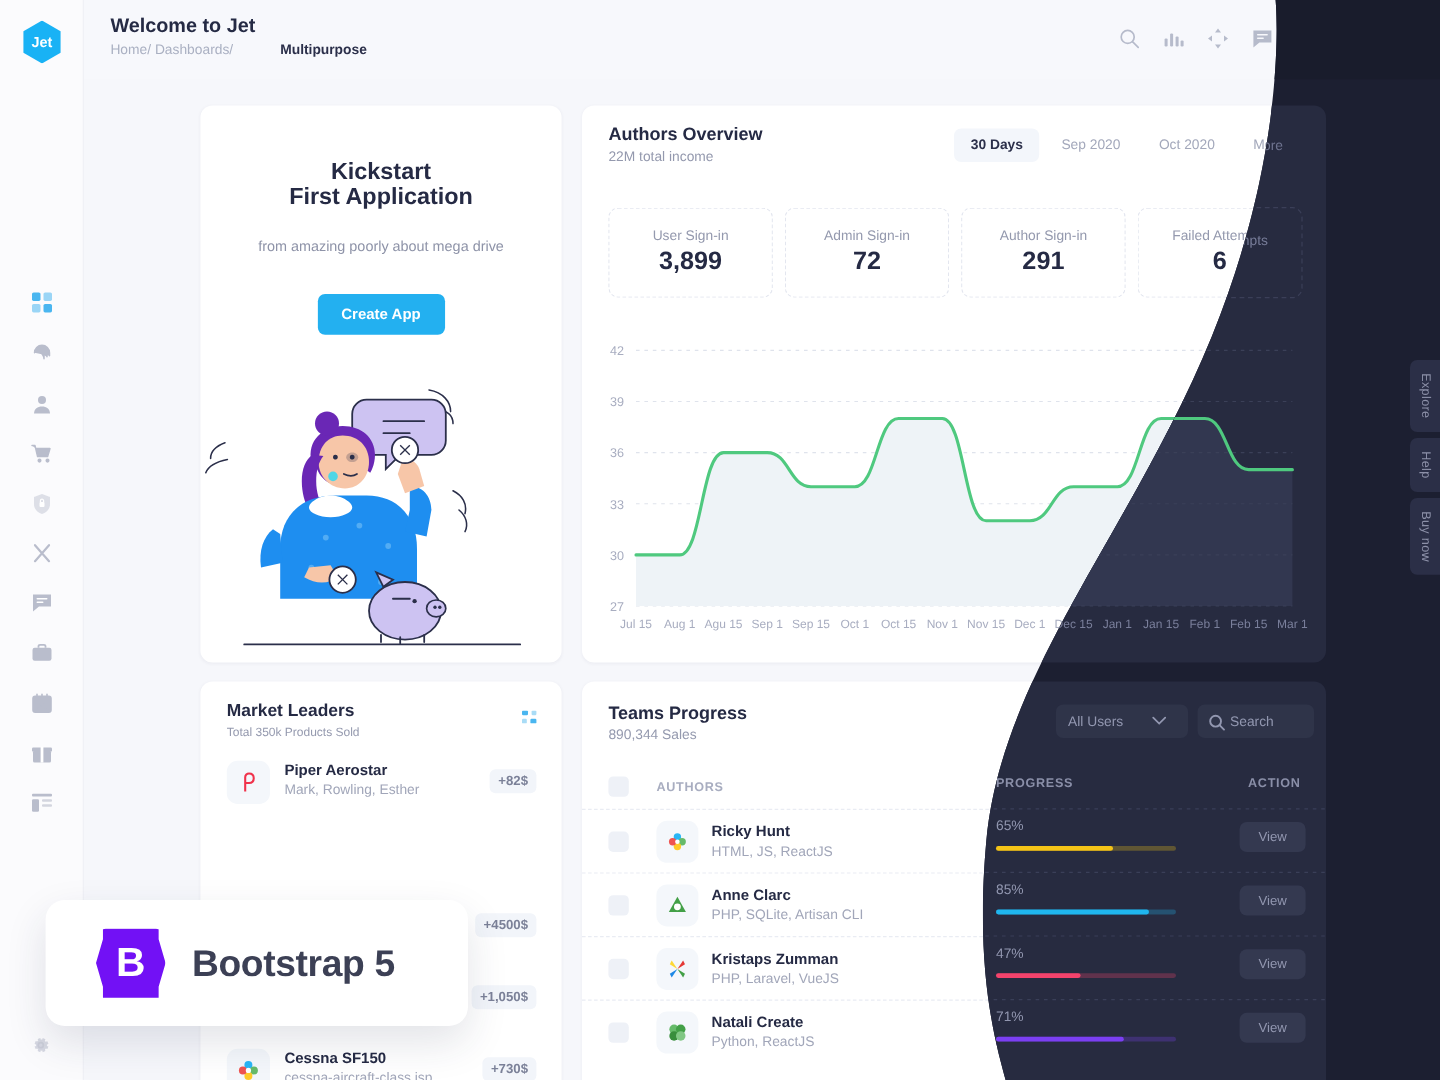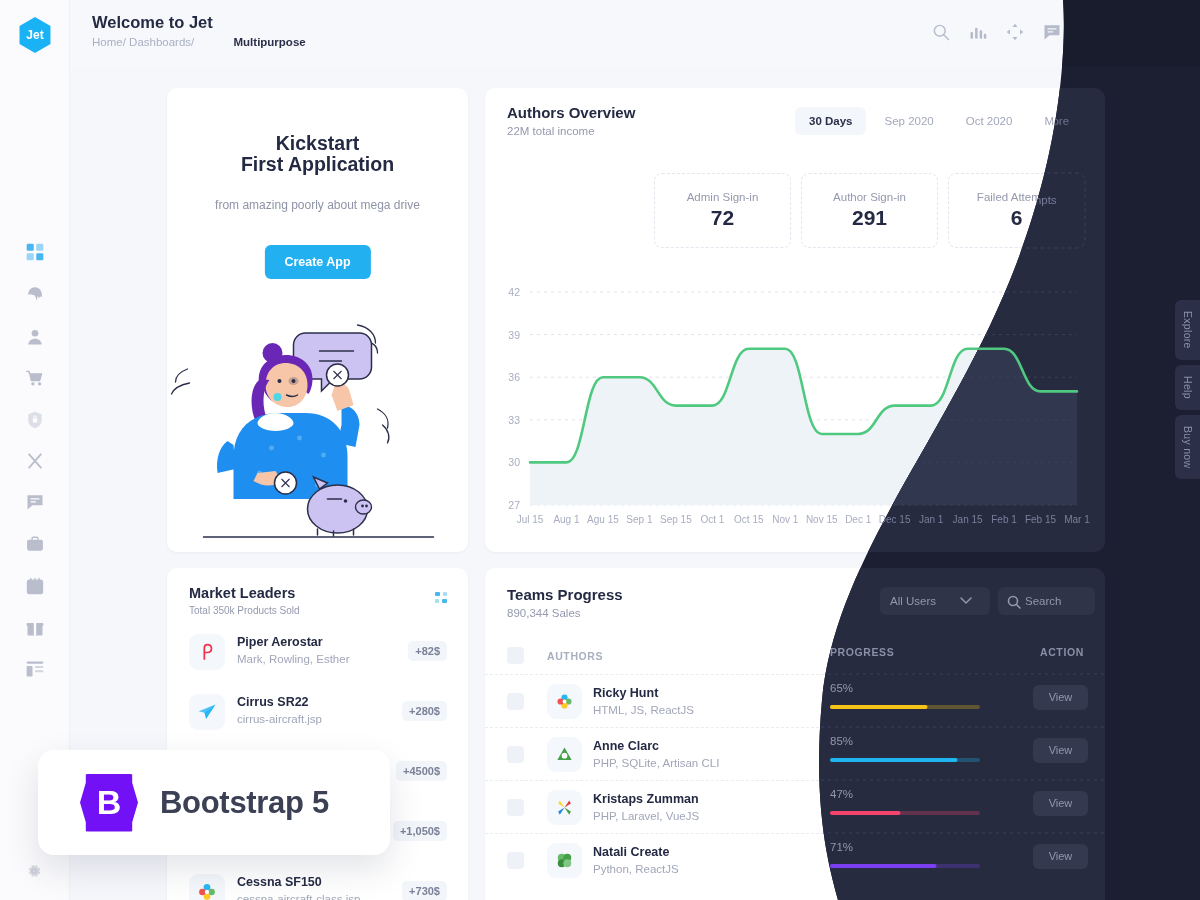--- a/index.html
+++ b/index.html
@@ -360,20 +360,24 @@
   <div id="ao-title">Authors Overview</div>
   <div id="ao-sub">22M total income</div>
 
   <div id="ao-tabs">
     <div class="ao-tab active">30 Days</div>
     <div class="ao-tab">Sep 2020</div>
     <div class="ao-tab">Oct 2020</div>
     <div class="ao-tab">More</div>
   </div>
 
+  <div class="stat" style="left:22px">
+    <div class="lbl">User Sign-in</div>
+    <div class="val">3,899</div>
+  </div>
   <div class="stat" style="left:169px">
     <div class="lbl">Admin Sign-in</div>
     <div class="val">72</div>
   </div>
   <div class="stat" style="left:316px">
     <div class="lbl">Author Sign-in</div>
     <div class="val">291</div>
   </div>
   <div class="stat" style="left:463px">
     <div class="lbl">Failed Attempts</div>
@@ -434,31 +438,20 @@
     <div class="ml-ico">
       <svg viewBox="0 0 24 24" width="19" height="19" fill="none" stroke="#f0324b" stroke-width="2.2">
         <path d="M8 21V6a4 4 0 0 1 4-4c3 0 5 2 5 5s-2 5-5 5H9"></path>
         </svg>
     </div>
     <div class="ml-name">Piper Aerostar</div>
     <div class="ml-desc">Mark, Rowling, Esther</div>
     <div class="ml-amt">+82$</div>
   </div>
 
-  <div class="ml-row" style="top:122px">
-    <div class="ml-ico">
-      <svg viewBox="0 0 24 24" width="20" height="20">
-          <path d="M22 3 2 11l7 2 2 7z" fill="#4fc3f7"></path>
-          <path d="M22 3 9 13l2 7z" fill="#29b6f6"></path>
-        </svg>
-    </div>
-    <div class="ml-name">Cirrus SR22</div>
-    <div class="ml-desc">cirrus-aircraft.jsp</div>
-    <div class="ml-amt">+280$</div>
-  </div>
 
   <div class="ml-row" style="top:182px">
     <div class="ml-ico"></div>
     <div class="ml-name"></div>
     <div class="ml-desc"></div>
     <div class="ml-amt">+4500$</div>
   </div>
 
   <div class="ml-row" style="top:242px">
     <div class="ml-ico"></div>

